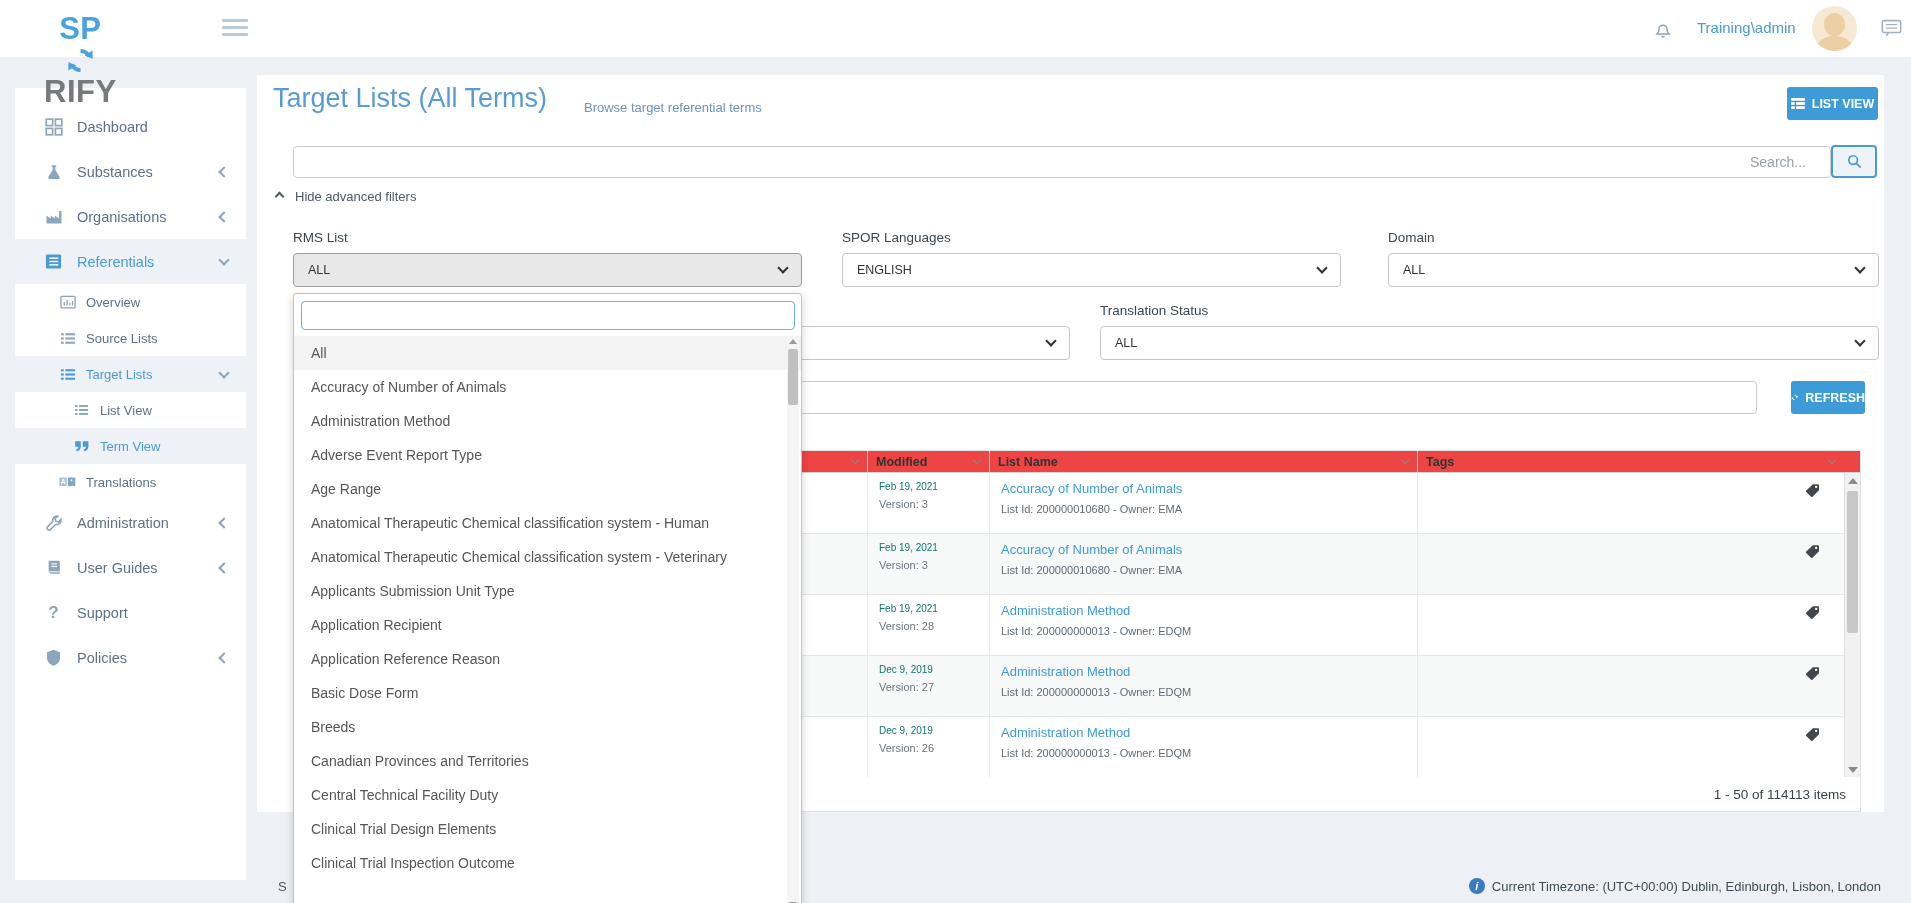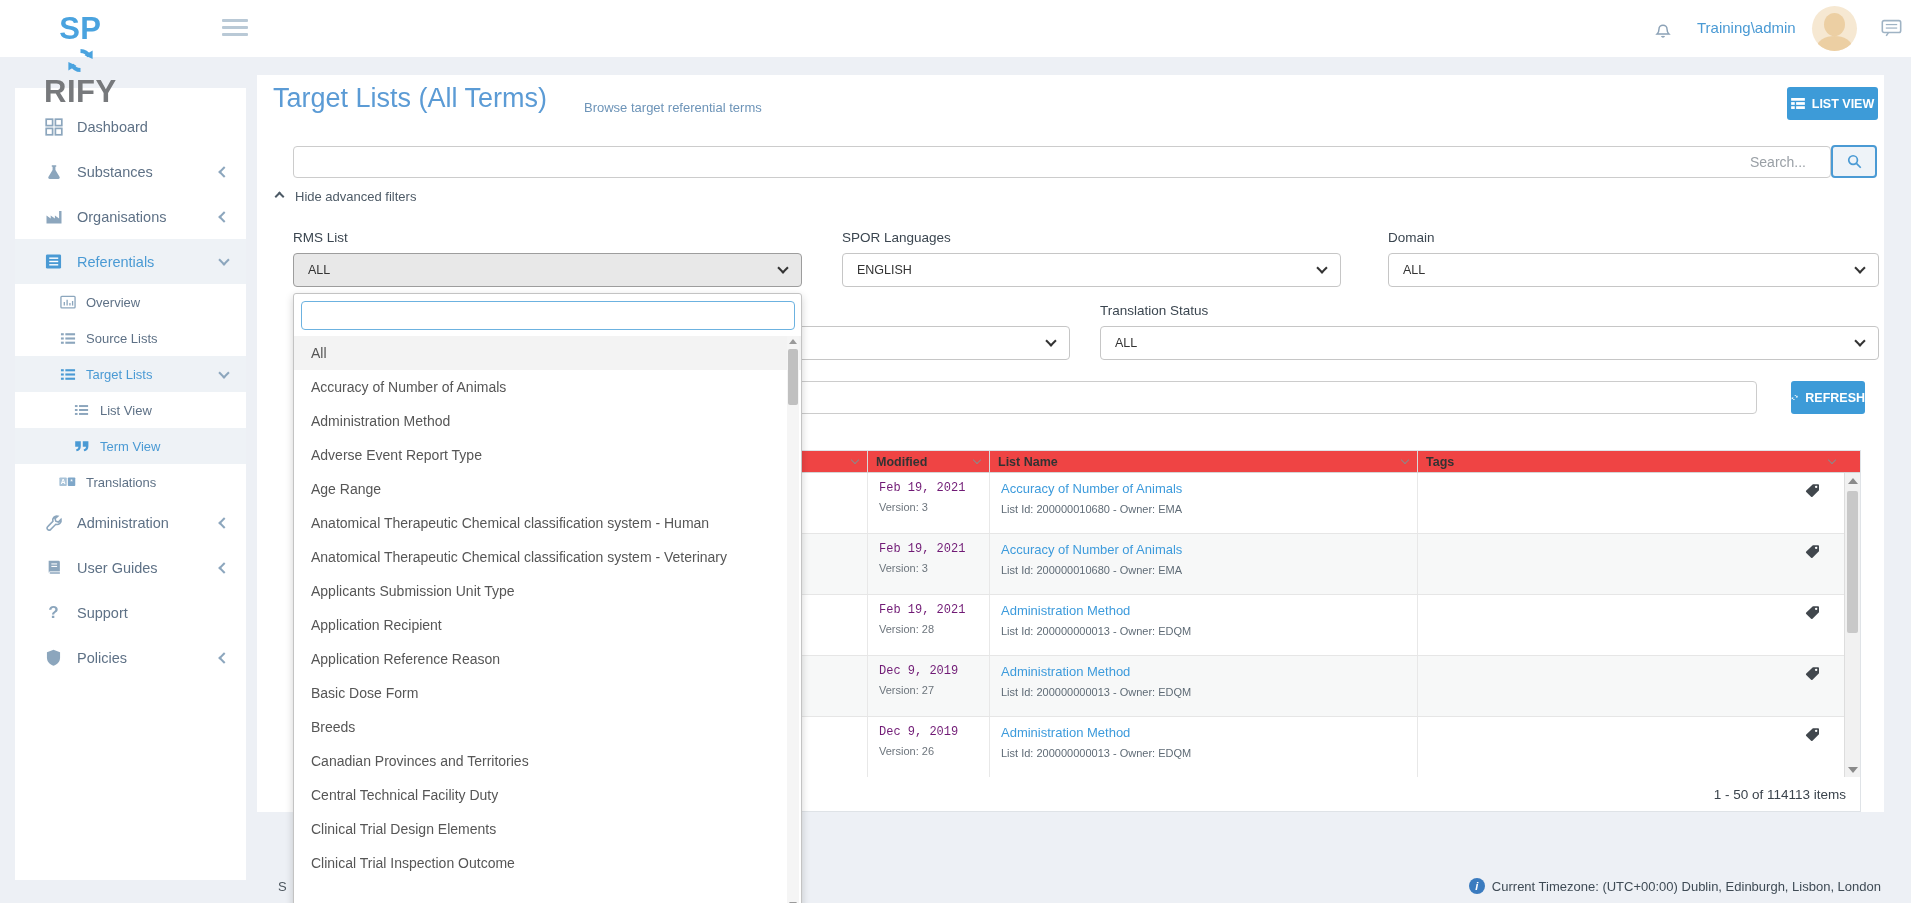--- a/index.html
+++ b/index.html
@@ -63,21 +63,21 @@
   
   .grid { position:absolute; left:36px; top:375px; width:1568px; height:362px; border:1px solid #dfe3e7; }
   .g-header { display:flex; height:22px; background:#ef4444; border-bottom:1px solid #d5d5d5; }
   .g-h { position:relative; display:flex; align-items:center; padding-left:8px; font-size:12.5px; font-weight:bold; color:#333; border-right:1px solid #d9d9d9; }
   .g-h .hc { position:absolute; right:9px; width:6px; height:6px; border-left:1.5px solid #8a8a8a; border-bottom:1.5px solid #8a8a8a; transform:rotate(-45deg); margin-top:-3px; cursor:pointer; }
   .c1 { width:574px; } .c2 { width:122px; } .c3 { width:428px; } .c4 { width:426px; border-right:none; }
   .g-row { display:flex; height:61px; border-bottom:1px solid #e6e6e6; background:#fff; }
   .g-row.alt { background:#f7f8f8; }
   .g-c { padding:8px 0 0 11px; border-right:1px solid #e8e8e8; overflow:hidden; position:relative; }
   .g-c:last-child { border-right:none; }
-  .date { font-size:12px; color:#701a75; margin-bottom:6px;font-family:Liberation Mono, monospace; }
+  .date { font-size:10px; color:#0f766e; margin-bottom:6px; }
   .ver { font-size:11px; color:#6d757d; }
   .lname { font-size:13px; color:#3d9bdc; margin-bottom:7px; cursor:pointer; }
   .lmeta { font-size:11px; color:#5f6b76; }
   .tagcell svg { position:absolute; right:24px; top:10px; }
   .vscroll { position:absolute; right:0; top:22px; width:16px; height:305px; background:#f1f1f1; border-left:1px solid #ddd; }
   .vscroll .arr { position:absolute; left:3px; width:0; height:0; border-left:5px solid transparent; border-right:5px solid transparent; }
   .vscroll .arr.up { top:5px; border-bottom:6px solid #8a8a8a; }
   .vscroll .arr.dn { bottom:5px; border-top:6px solid #8a8a8a; }
   .vscroll .thumb { position:absolute; left:2px; top:18px; width:11px; height:142px; background:#c8c8c8; border-radius:2px; }
   .g-pager { position:absolute; left:0; right:0; bottom:0; height:34px; display:flex; align-items:center; justify-content:flex-end; padding-right:14px; font-size:13.5px; color:#3a434c; background:#fff; }

